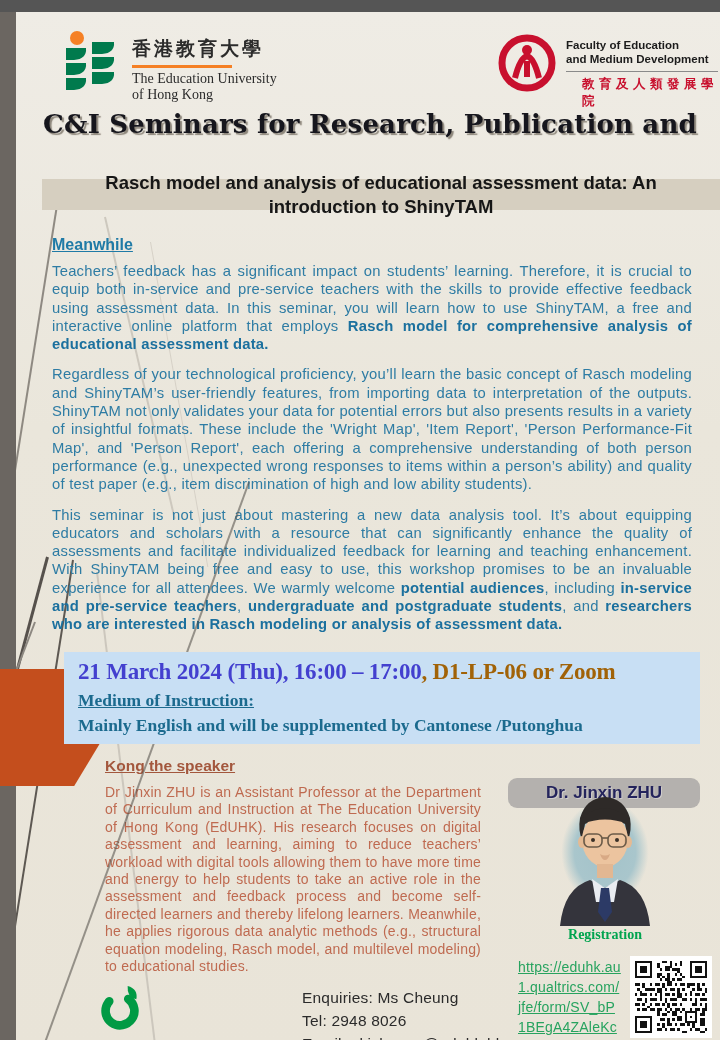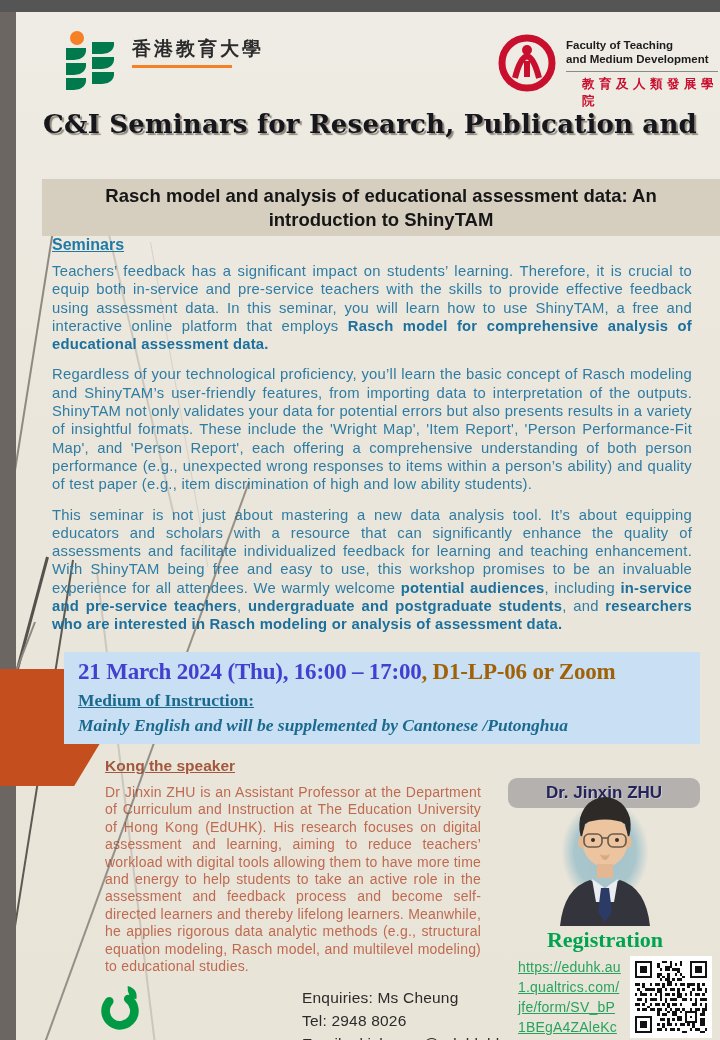--- a/index.html
+++ b/index.html
@@ -33,21 +33,21 @@
   .hdr-right .gray-rule{width:152px;height:1px;background:#8a8a8a;margin:4px 0;}
   .hdr-right .cn{font-size:12.5px;color:#c8102e;letter-spacing:4.5px;font-weight:bold;padding-left:16px;}
 
   
   .title{
     position:absolute;left:30px;right:10px;top:96px;z-index:2;text-align:center;
     font-family:"DejaVu Serif",serif;font-weight:bold;font-size:26px;line-height:33px;
     color:#16161d;text-shadow:2px 2px 1px rgba(125,118,106,.85);letter-spacing:.2px;
   }
   .subtitle-bar{
-    position:absolute;left:42px;right:0;top:167px;height:57px;background:#d6cfc0;z-index:2;
+    position:absolute;left:42px;right:0;top:167px;height:31px;background:#d6cfc0;z-index:2;
     display:flex;align-items:center;justify-content:center;padding:0 52px;box-sizing:border-box;
     font-size:18.5px;font-weight:bold;color:#161616;text-align:center;line-height:1.25;
   }
 
   
   .abstract{position:absolute;left:52px;width:640px;top:224px;z-index:2;}
   .abstract .heading{
     display:inline-block;font-size:16px;font-weight:bold;color:#1f7aa6;
     text-decoration:underline;margin-bottom:8px;
   }
@@ -64,41 +64,41 @@
   }
   
   .info-box{
     position:absolute;left:64px;top:640px;width:636px;height:92px;background:#c8dff4;z-index:3;
     box-sizing:border-box;padding:5px 12px 0 14px;font-family:"Liberation Serif",serif;
   }
   .info-box .date-line{font-size:23px;font-weight:bold;letter-spacing:-.2px;line-height:30px;}
   .info-box .dt{color:#4340cf;}
   .info-box .loc{color:#a16207;}
   .info-box .medium-label{font-size:17.5px;font-weight:bold;color:#1b6a8e;text-decoration:underline;line-height:26px;}
-  .info-box .medium-text{font-size:17.5px;font-weight:bold;color:#1b6a8e;line-height:24px;font-style:italic;}
+  .info-box .medium-text{font-size:17.5px;font-weight:bold;color:#1b6a8e;line-height:24px;}
 
   
   .speaker{position:absolute;left:105px;width:376px;top:745px;z-index:2;}
   .speaker .heading{display:inline-block;font-size:15.5px;font-weight:bold;color:#a3573d;text-decoration:underline;margin-bottom:9px;}
   .speaker .bio{font-size:14px;line-height:17.4px;letter-spacing:.2px;color:#bf6a50;text-align:justify;}
 
   
   .nameplate{
     position:absolute;left:508px;top:766px;width:192px;height:30px;background:#b4b1ae;z-index:2;
     display:flex;align-items:center;justify-content:center;
     font-size:17px;font-weight:bold;color:#24245c;text-shadow:1px 1px 0 rgba(255,255,255,.35);border-radius:9px;
   }
   .photo{
     position:absolute;left:546px;top:772px;width:118px;height:142px;z-index:2;
     background:radial-gradient(ellipse 50% 50% at 50% 48%, #a3c2c9 0%, #a9c6cc 52%, rgba(233,228,216,0) 74%);
   }
   .photo svg{position:absolute;left:0;top:0;}
   .registration-heading{
     position:absolute;left:500px;top:915px;width:210px;z-index:2;text-align:center;
-    font-family:"Liberation Serif",serif;font-size:22px;font-weight:bold;color:#00a44f;
+    font-family:"Liberation Serif",serif;font-size:14px;font-weight:bold;color:#00a44f;
   }
   .reg-url{
     position:absolute;left:518px;top:945px;width:104px;z-index:2;
     font-size:14px;line-height:20px;color:#27a35f;text-decoration:underline;word-break:break-all;letter-spacing:.2px;
   }
   .qr{position:absolute;left:630px;top:944px;width:82px;height:82px;background:#ffffff;z-index:2;padding:5px;box-sizing:border-box;}
 
   
   .dept-logo{position:absolute;left:96px;top:972px;display:flex;gap:8px;z-index:4;flex-direction:column;}
   .dept-logo .txt{padding-top:4px;}
@@ -129,52 +129,56 @@
         <path d="M2 33 h20 q1 11 -12 12 h-8 z" fill="#007a4d"></path>
         <path d="M2 48 h20 q1 11 -12 12 h-8 z" fill="#007a4d"></path>
         <path d="M28 12 h22 q1 11 -12 12 h-10 z" fill="#007a4d"></path>
         <path d="M28 27 h22 q1 11 -12 12 h-10 z" fill="#007a4d"></path>
         <path d="M28 42 h22 q1 11 -12 12 h-10 z" fill="#007a4d"></path>
       </svg>
     </span>
     <div class="txt">
       <div class="cn">香港教育大學</div>
       <div class="orange-rule"></div>
+      <div class="en">
+        <span>The Education University</span><br>
+        <span>of Hong Kong</span>
+      </div>
     </div>
   </div>
 
   <div class="hdr-right">
     <span>
       <svg width="58" height="58" viewBox="0 0 58 58">
         <circle cx="29" cy="29" r="25" fill="none" stroke="#c8102e" stroke-width="7"></circle>
         <circle cx="29" cy="16" r="5" fill="#c8102e"></circle>
         <path d="M17 44 Q22 24 29 22 Q36 24 41 44" fill="none" stroke="#c8102e" stroke-width="6"></path>
         <rect x="26" y="27" width="6" height="16" fill="#c8102e"></rect>
       </svg>
     </span>
     <div class="txt">
       <div class="en">
-        <span>Faculty of Teaching</span><br>
+        <span>Faculty of Education</span><br>
         <span>and Medium Development</span>
       </div>
       <div class="gray-rule"></div>
       <div class="cn">教育及人類發展學院</div>
     </div>
   </div>
 
   <h1 class="title" style="margin:0;">
     <span>C&amp;I Seminars for Research, Publication and</span><br>
   </h1>
 
   <div class="subtitle-bar">
     <span>Rasch model and analysis of educational assessment data: An introduction to ShinyTAM</span>
   </div>
 
   <section class="abstract">
-    <span class="heading">Seminars</span>
+    <span class="heading">Meanwhile</span>
     <p><span>Teachers’ feedback has a significant impact on students’ learning. Therefore, it is crucial to equip both in-service and pre-service teachers with the skills to provide effective feedback using assessment data. In this seminar, you will learn how to use ShinyTAM, a free and interactive online platform that employs </span><span class="b">Rasch model for comprehensive analysis of educational assessment data</span><span class="b">.</span></p>
     <p>Regardless of your technological proficiency, you’ll learn the basic concept of Rasch modeling and ShinyTAM’s user-friendly features, from importing data to interpretation of the outputs. ShinyTAM not only validates your data for potential errors but also presents results in a variety of insightful formats. These include the 'Wright Map', 'Item Report', 'Person Performance-Fit Map', and 'Person Report', each offering a comprehensive understanding of both person performance (e.g., unexpected wrong responses to items within a person’s ability) and quality of test paper (e.g., item discrimination of high and low ability students).</p>
     <p><span>This seminar is not just about mastering a new data analysis tool. It’s about equipping educators and scholars with a resource that can significantly enhance the quality of assessments and facilitate individualized feedback for learning and teaching enhancement. With ShinyTAM being free and easy to use, this workshop promises to be an invaluable experience for all attendees. We warmly welcome </span><span class="b">potential audiences</span><span>, including </span><span class="b">in-service and pre-service teachers</span><span>, </span><span class="b">undergraduate and postgraduate students</span><span>, and </span><span class="b">researchers who are interested in Rasch modeling or analysis of assessment data</span><span class="b">.</span></p>
   </section>
 
   <div class="orange-shape"></div>
   <div class="info-box">
     <div class="date-line">
       <span class="dt">21 March 2024 (Thu), 16:00 – 17:00</span><span class="loc">, D1-LP-06 or Zoom</span>
     </div>

